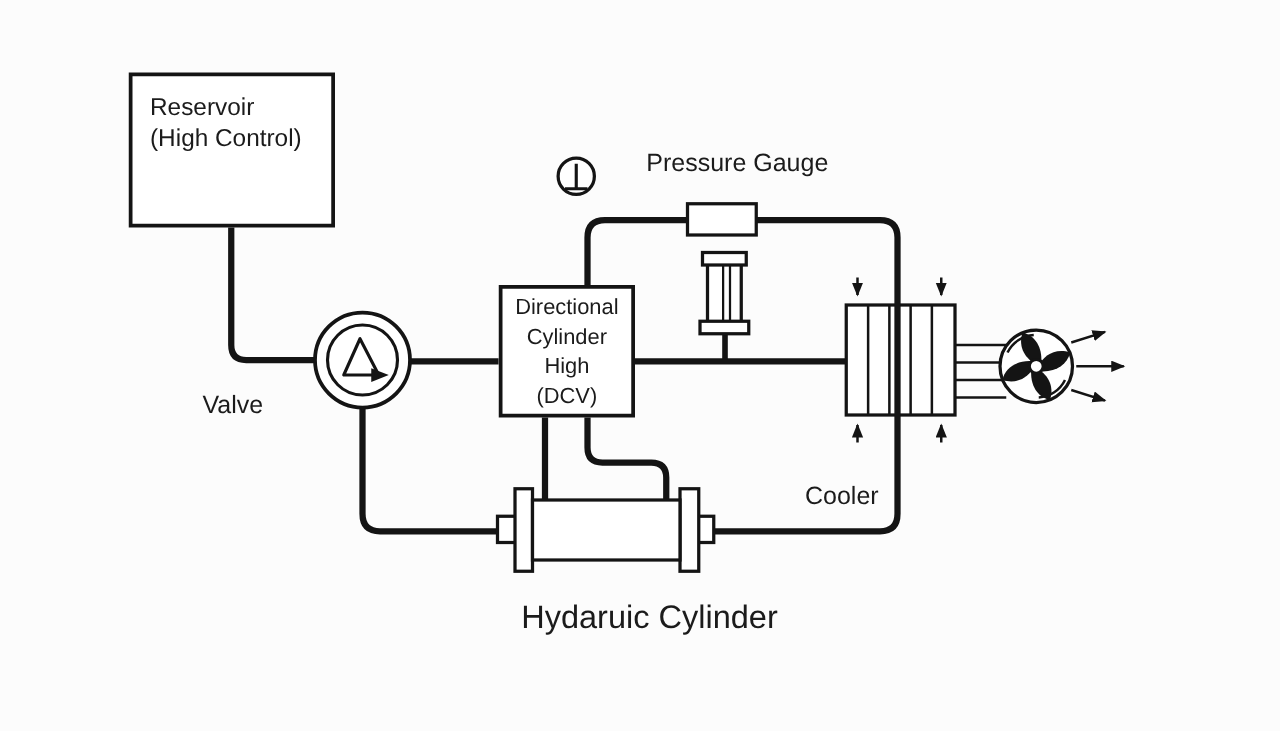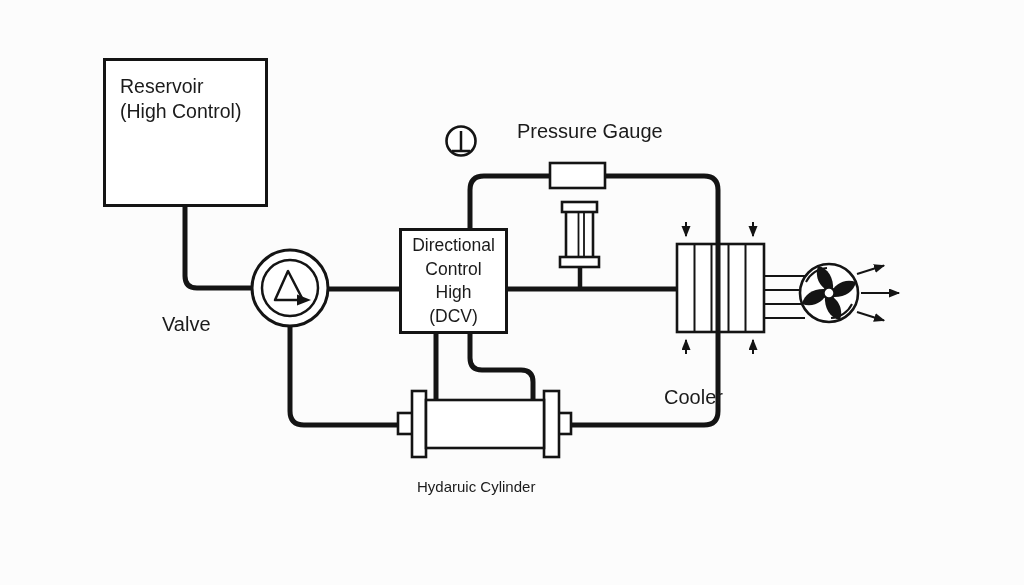--- a/index.html
+++ b/index.html
@@ -22,33 +22,33 @@
   .thin{stroke:var(--line);stroke-width:2;fill:none;}
   .comp{fill:var(--component-fill);stroke:var(--line);stroke-width:2.6;}
   .sym{stroke:var(--line);stroke-width:2.5;fill:none;}
   .blade{fill:var(--line);stroke:none;}
   .box{
     position:absolute;box-sizing:border-box;
     background:var(--component-fill);
     border:3px solid var(--line);
   }
   .reservoir-box{
-    left:103px;top:58px;width:165px;height:149px;
+    left:103px;top:58px;width:165px;height:124px;
     padding:13px 0 0 14px;font-size:19.5px;line-height:25px;
   }
   .dcv-box{
     left:399px;top:228px;width:109px;height:106px;
     display:flex;flex-direction:column;align-items:center;justify-content:center;
     text-align:center;font-size:17.5px;line-height:23.5px;
   }
   .label{position:absolute;white-space:nowrap;font-size:20px;}
   .label-pump{left:162px;top:313px;}
   .label-gauge{left:517px;top:120px;text-align:center;}
-  .label-cooler{left:644px;top:386px;margin-left:20px;}
-  .label-cylinder{left:417px;top:478px;font-size:15px;text-align:center;}
+  .label-cooler{left:644px;top:386px;}
+  .label-cylinder{left:417px;top:478px;font-size:26px;text-align:center;}
 </style>
 </head>
 <body>
 
 <div class="canvas">
 
   <svg width="1024" height="585" viewBox="0 0 1024 585">
     <defs>
       <marker id="ah" markerUnits="strokeWidth" markerWidth="6" markerHeight="5" refX="5" refY="2.25" orient="auto">
         <path d="M0,0 L5.6,2.25 L0,4.5 z" fill="#141414"></path>
@@ -131,21 +131,21 @@
     </g>
   </svg>
 
   <div class="box reservoir-box">
     <div>Reservoir</div>
     <div>(High Control)</div>
   </div>
 
   <div class="box dcv-box">
     <div>Directional</div>
-    <div>Control</div>
+    <div>Cylinder</div>
     <div>High</div>
     <div>(DCV)</div>
   </div>
 
   <div class="label label-pump">Valve</div>
   <div class="label label-gauge">Pressure Gauge</div>
   <div class="label label-cooler">Cooler</div>
   <div class="label label-cylinder">Hydaruic Cylinder</div>
 
 </div>

